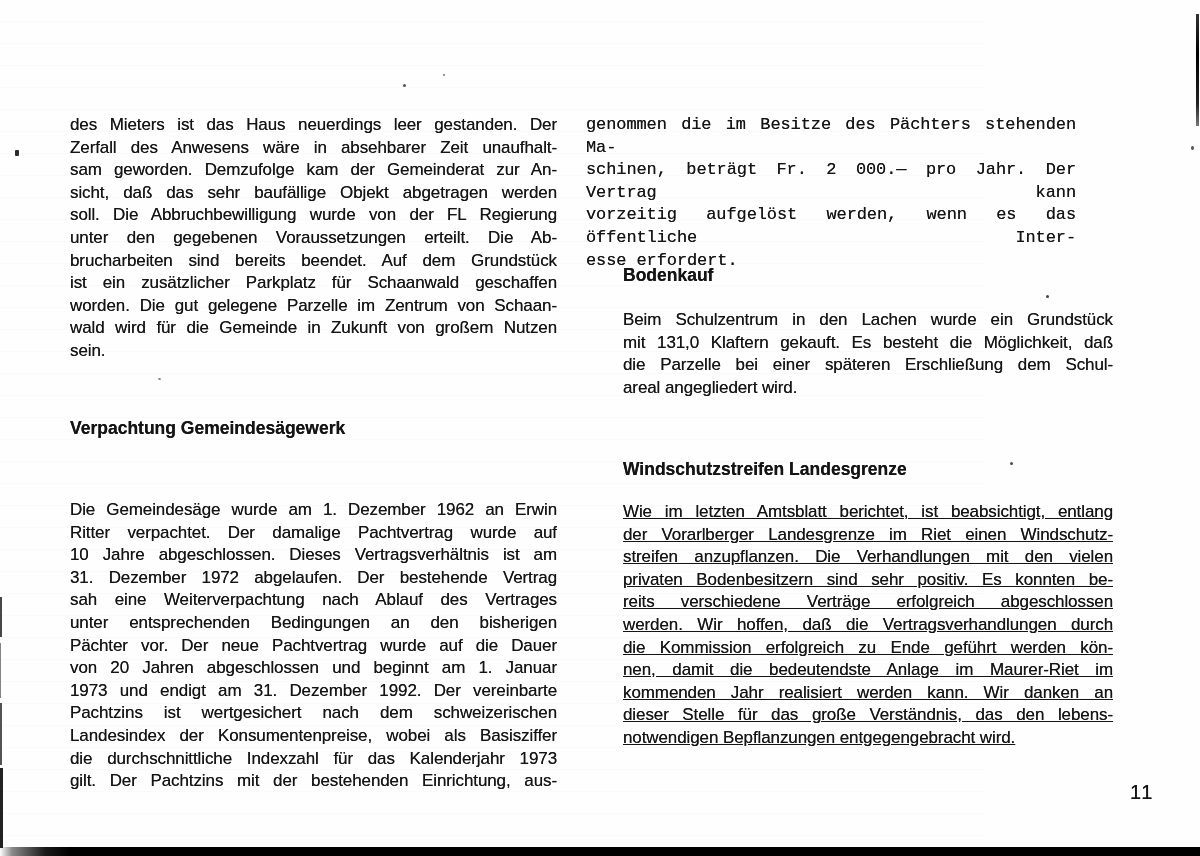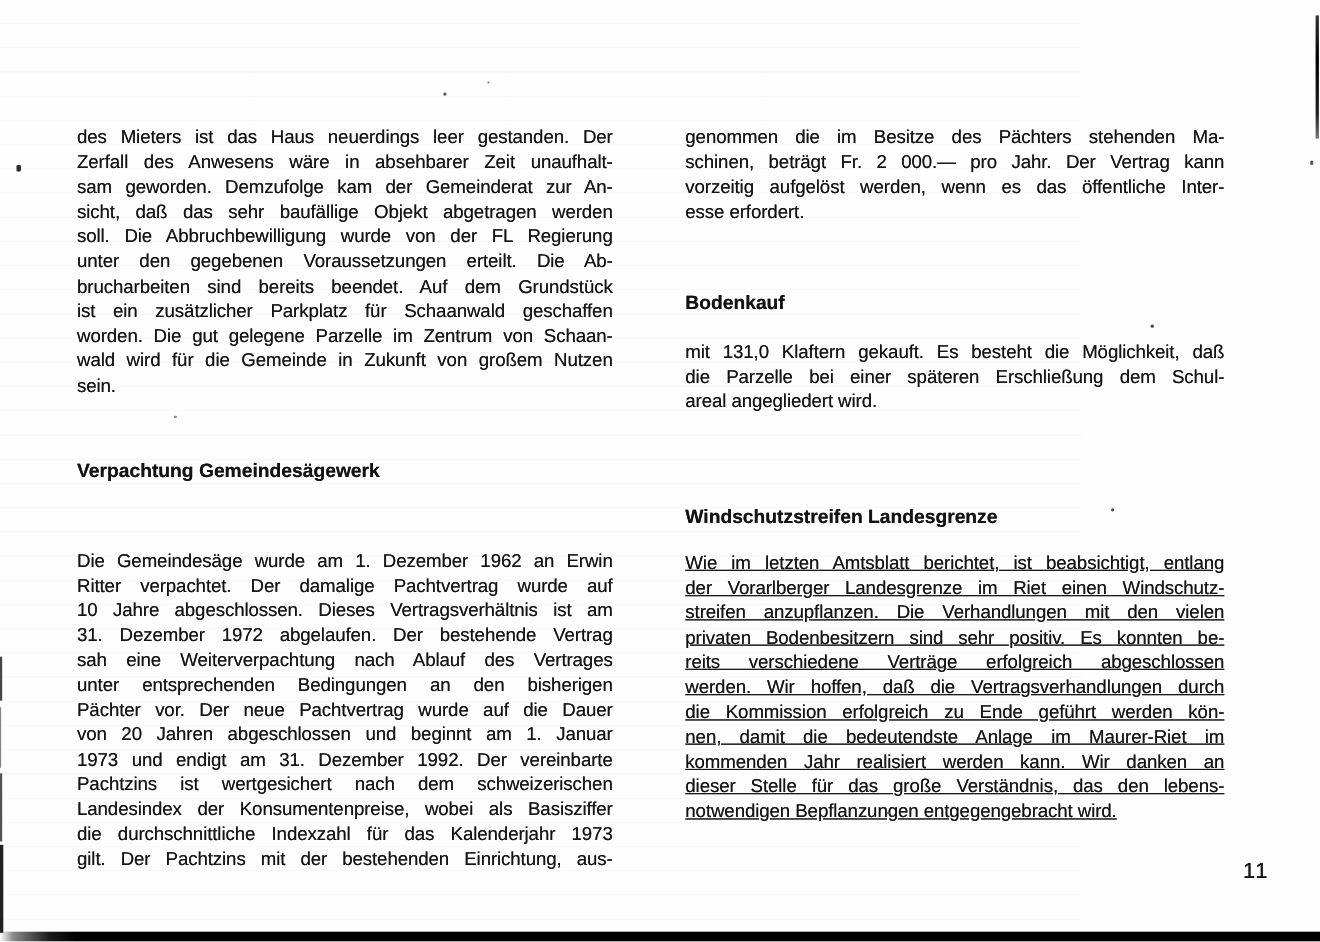--- a/index.html
+++ b/index.html
@@ -94,30 +94,31 @@
       <div class="line">unter entsprechenden Bedingungen an den bisherigen</div>
       <div class="line">Pächter vor. Der neue Pachtvertrag wurde auf die Dauer</div>
       <div class="line">von 20 Jahren abgeschlossen und beginnt am 1. Januar</div>
       <div class="line">1973 und endigt am 31. Dezember 1992. Der vereinbarte</div>
       <div class="line">Pachtzins ist wertgesichert nach dem schweizerischen</div>
       <div class="line">Landesindex der Konsumentenpreise, wobei als Basisziffer</div>
       <div class="line">die durchschnittliche Indexzahl für das Kalenderjahr 1973</div>
       <div class="line">gilt. Der Pachtzins mit der bestehenden Einrichtung, aus-</div>
     </div>
 
-  <div class="block para" style="left:623px; top:114px; width:490px;">
+  <div class="block para" style="left:586px; top:114px; width:490px;font-family:Liberation Mono, monospace;">
       <div class="line">genommen die im Besitze des Pächters stehenden Ma-</div>
       <div class="line">schinen, beträgt Fr. 2 000.— pro Jahr. Der Vertrag kann</div>
       <div class="line">vorzeitig aufgelöst werden, wenn es das öffentliche Inter-</div>
       <div class="line last">esse erfordert.</div>
     </div>
 
   <div class="block heading" style="left:623px; top:264px; width:490px;">Bodenkauf</div>
 
   <div class="block para" style="left:623px; top:309px; width:490px;">
+      <div class="line">Beim Schulzentrum in den Lachen wurde ein Grundstück</div>
       <div class="line">mit 131,0 Klaftern gekauft. Es besteht die Möglichkeit, daß</div>
       <div class="line">die Parzelle bei einer späteren Erschließung dem Schul-</div>
       <div class="line last">areal angegliedert wird.</div>
     </div>
 
   <div class="block heading" style="left:623px; top:458px; width:490px;">Windschutzstreifen Landesgrenze</div>
 
   <div class="block para" style="left:623px; top:501px; width:490px;text-decoration:underline;">
       <div class="line">Wie im letzten Amtsblatt berichtet, ist beabsichtigt, entlang</div>
       <div class="line">der Vorarlberger Landesgrenze im Riet einen Windschutz-</div>

